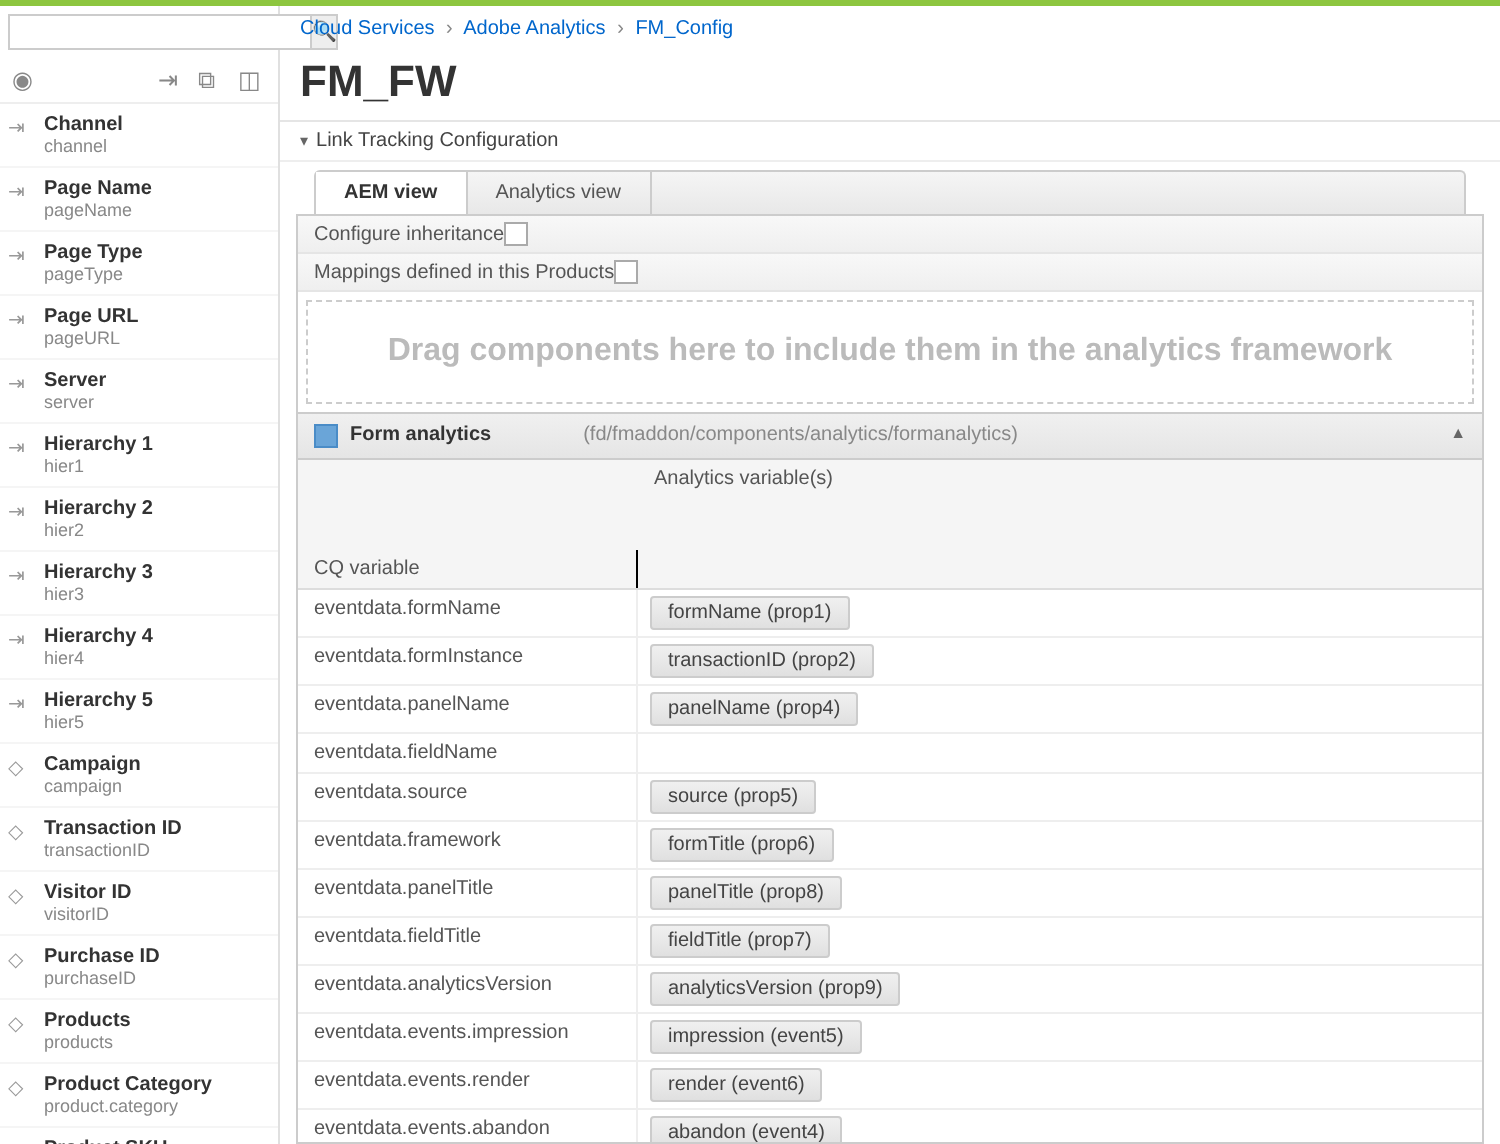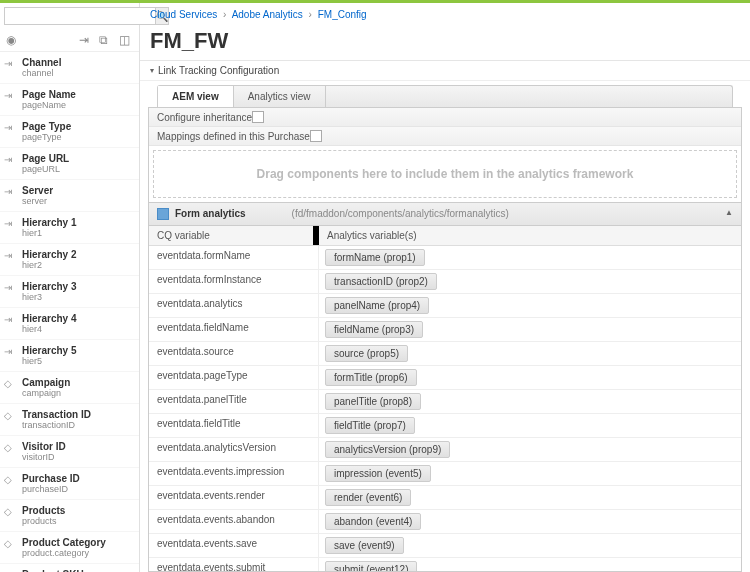--- a/index.html
+++ b/index.html
@@ -25,30 +25,30 @@
 .bc .sep { color: #888; padding: 0 3px; }
 .h1 { font-size: 22px; font-weight: bold; padding: 2px 10px 6px; color: #333; border-bottom: 1px solid #e5e5e5; }
 .secthdr { padding: 4px 10px; font-size: 10px; color: #444; display: flex; align-items: center; gap: 4px; border-bottom: 1px solid #eee; }
 .secthdr .tri { font-size: 8px; color: #666; }
 .tabs { display: flex; background: linear-gradient(#f5f5f5,#e8e8e8); border-bottom: 1px solid #ccc; margin: 4px 17px 0; border-radius: 3px 3px 0 0; border: 1px solid #ccc; border-bottom: none; }
 .tab { padding: 5px 14px; font-size: 10px; color: #555; cursor: pointer; border-right: 1px solid #ccc; }
 .tab.active { background: #fff; font-weight: bold; color: #333; border-bottom: 1px solid #fff; margin-bottom: -1px; }
 .panel { margin: 0 8px; border: 1px solid #ccc; flex: 1; overflow-y: auto; background: #fff; }
 .row { padding: 3px 8px; border-bottom: 1px solid #e5e5e5; font-size: 10px; color: #555; display: flex; align-items: center; justify-content: flex-start; background: linear-gradient(#f8f8f8,#efefef); }
 .row .chk { width: 12px; height: 12px; border: 1px solid #aaa; background: #fff; }
-.dropzone { margin: 4px; border: 1px dashed #ccc; padding: 16px; text-align: center; color: #bbb; font-size: 12px; font-weight: bold; }
+.dropzone { margin: 4px; border: 1px dashed #ccc; padding: 16px; text-align: center; color: #bbb; font-size: 16px; font-weight: bold; }
 .comp { margin: 0; border-top: 1px solid #ccc; }
 .comphdr { padding: 5px 8px; background: linear-gradient(#f0f0f0,#e5e5e5); display: flex; align-items: flex-start; gap: 6px; font-size: 10px; border-bottom: 1px solid #ccc; }
 .comphdr .cicn { width: 12px; height: 12px; background: #6aa5d8; border: 1px solid #4a8cc7; }
 .comphdr .cname { font-weight: bold; color: #333; }
 .comphdr .cpath { color: #888; padding-left: 40px; }
 .comphdr .coll { margin-left: auto; font-size: 8px; color: #666; cursor: pointer; }
 .thdr { display: flex; background: #f5f5f5; border-bottom: 1px solid #ddd; }
 .thdr > div { padding: 4px 8px; font-size: 10px; color: #555; }
-.thdr .c1 { width: 170px; border-right: 6px solid #000000; }
+.thdr .c1 { width: 170px; border-right: 1px solid #000000; margin-top: 45px; }
 .thdr .c2 { flex: 1; }
 .trow { display: flex; border-bottom: 1px solid #eee; font-size: 10px; }
 .trow .c1 { width: 170px; padding: 4px 8px; color: #555; border-right: 1px solid #eee; }
 .trow .c2 { flex: 1; padding: 3px 6px; }
 .trow .tag { display: inline-block; padding: 2px 8px; background: linear-gradient(#f0f0f0,#e0e0e0); border: 1px solid #ccc; border-radius: 2px; font-size: 10px; color: #444; }
 </style>
 </head>
 <body>
 
 <div class="app">
@@ -171,21 +171,21 @@
     <div class="tabs">
       <div class="tab active">AEM view</div>
       <div class="tab">Analytics view</div>
     </div>
     <div class="panel">
       <div class="row">
         <span>Configure inheritance</span>
         <span class="chk"></span>
       </div>
       <div class="row">
-        <span>Mappings defined in this Purchase</span>
+        <span>Mappings defined in this Products</span>
         <span class="chk"></span>
       </div>
       <div class="dropzone">Drag components here to include them in the analytics framework</div>
       <div class="comp">
         <div class="comphdr">
           <span class="cicn"></span>
           <span class="cname">Form analytics</span>
           <span class="cpath">(fd/fmaddon/components/analytics/formanalytics)</span>
           <span class="coll">▲</span>
         </div>
@@ -196,33 +196,32 @@
         <div id="trows">
             <div class="trow">
               <div class="c1">eventdata.formName</div>
               <div class="c2"><span class="tag">formName (prop1)</span></div>
             </div>
             <div class="trow">
               <div class="c1">eventdata.formInstance</div>
               <div class="c2"><span class="tag">transactionID (prop2)</span></div>
             </div>
             <div class="trow">
-              <div class="c1">eventdata.analytics</div>
+              <div class="c1">eventdata.panelName</div>
               <div class="c2"><span class="tag">panelName (prop4)</span></div>
             </div>
             <div class="trow">
               <div class="c1">eventdata.fieldName</div>
-              <div class="c2"><span class="tag">fieldName (prop3)</span></div>
             </div>
             <div class="trow">
               <div class="c1">eventdata.source</div>
               <div class="c2"><span class="tag">source (prop5)</span></div>
             </div>
             <div class="trow">
-              <div class="c1">eventdata.pageType</div>
+              <div class="c1">eventdata.framework</div>
               <div class="c2"><span class="tag">formTitle (prop6)</span></div>
             </div>
             <div class="trow">
               <div class="c1">eventdata.panelTitle</div>
               <div class="c2"><span class="tag">panelTitle (prop8)</span></div>
             </div>
             <div class="trow">
               <div class="c1">eventdata.fieldTitle</div>
               <div class="c2"><span class="tag">fieldTitle (prop7)</span></div>
             </div>

